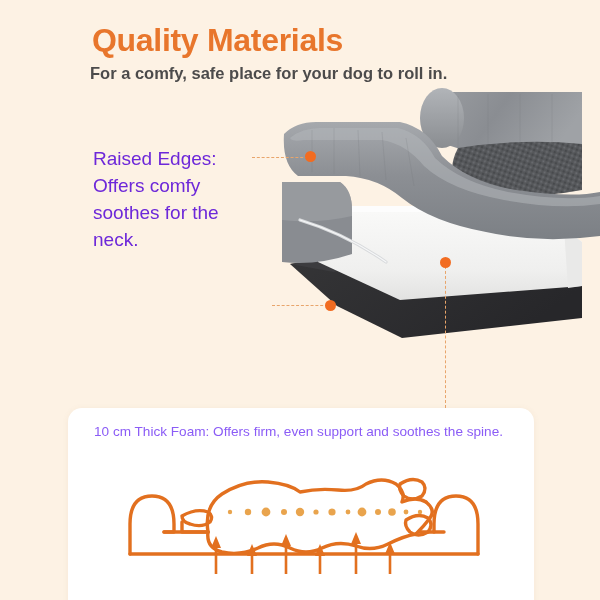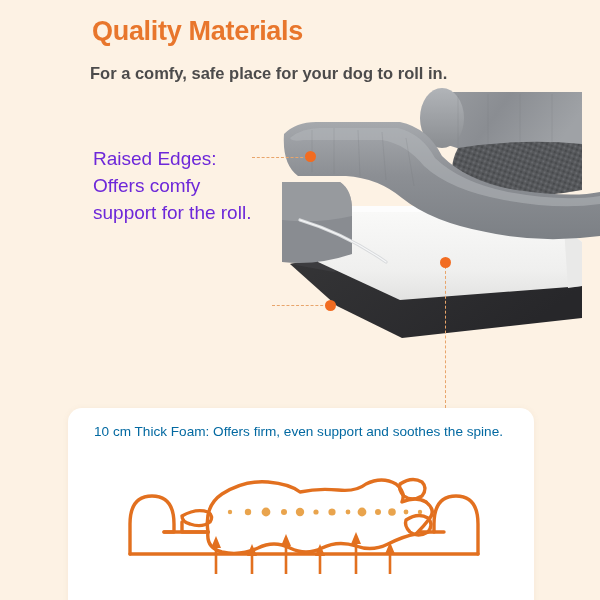--- a/index.html
+++ b/index.html
@@ -7,22 +7,22 @@
   body {
     background: #FDF2E4;
     font-family: "Liberation Sans", sans-serif;
     position: relative;
     overflow: hidden;
   }
   #stage { position: absolute; inset: 0; width: 600px; height: 600px; }
 
   
   .title {
-    position: absolute; left: 92px; top: 16px;
-    font-size: 27px; font-weight: bold; letter-spacing: -0.3px;
+    position: absolute; left: 92px; top: 22px;
+    font-size: 32px; font-weight: bold; letter-spacing: -0.3px;
     color: #E8762C; white-space: nowrap;
   }
   .subtitle {
     position: absolute; left: 90px; top: 64px;
     font-size: 16.5px; color: #4C4B4B; white-space: nowrap; font-weight: bold;
   }
 
   
   .photo { position: absolute; left: 282px; top: 86px; width: 318px; height: 290px; }
   .photo svg { display: block; }
@@ -51,21 +51,21 @@
 
   
   .card {
     position: absolute; left: 68px; top: 408px;
     width: 466px; height: 215px;
     background: #FFFFFF; border-radius: 14px;
     box-shadow: 0 1px 6px rgba(150,110,70,0.08);
   }
   .card-text {
     position: absolute; left: 94px; top: 424px;
-    font-size: 13.6px; color: #0369a1; white-space: nowrap;
+    font-size: 13.6px; color: #8b5cf6; white-space: nowrap;
   }
   .diagram { position: absolute; left: 104px; top: 462px; width: 400px; height: 120px; }
 </style>
 </head>
 <body>
 
 <div id="stage">
 
   <div class="title">Quality Materials</div>
   <div class="subtitle">For a comfy, safe place for your dog to roll in.</div>
@@ -142,21 +142,21 @@
   <div class="dot dot-1"></div>
 
   <div class="lead lead-2"></div>
   <div class="dot dot-2"></div>
 
   <div class="lead-v"></div>
   <div class="dot dot-3"></div>
 
   <div class="callout callout-1">
     <div>Raised Edges: Offers comfy</div>
-    <div>support for the roll.</div>
+    <div>soothes for the neck.</div>
   </div>
 
 
   <div class="card"></div>
   <div class="card-text">10 cm Thick Foam: Offers firm, even support and soothes the spine.</div>
 
   <div class="diagram">
     <svg width="400" height="120" viewBox="0 0 400 120" xmlns="http://www.w3.org/2000/svg">
       <g fill="none" stroke="#E2701F" stroke-width="3.4" stroke-linecap="round" stroke-linejoin="round">
 

